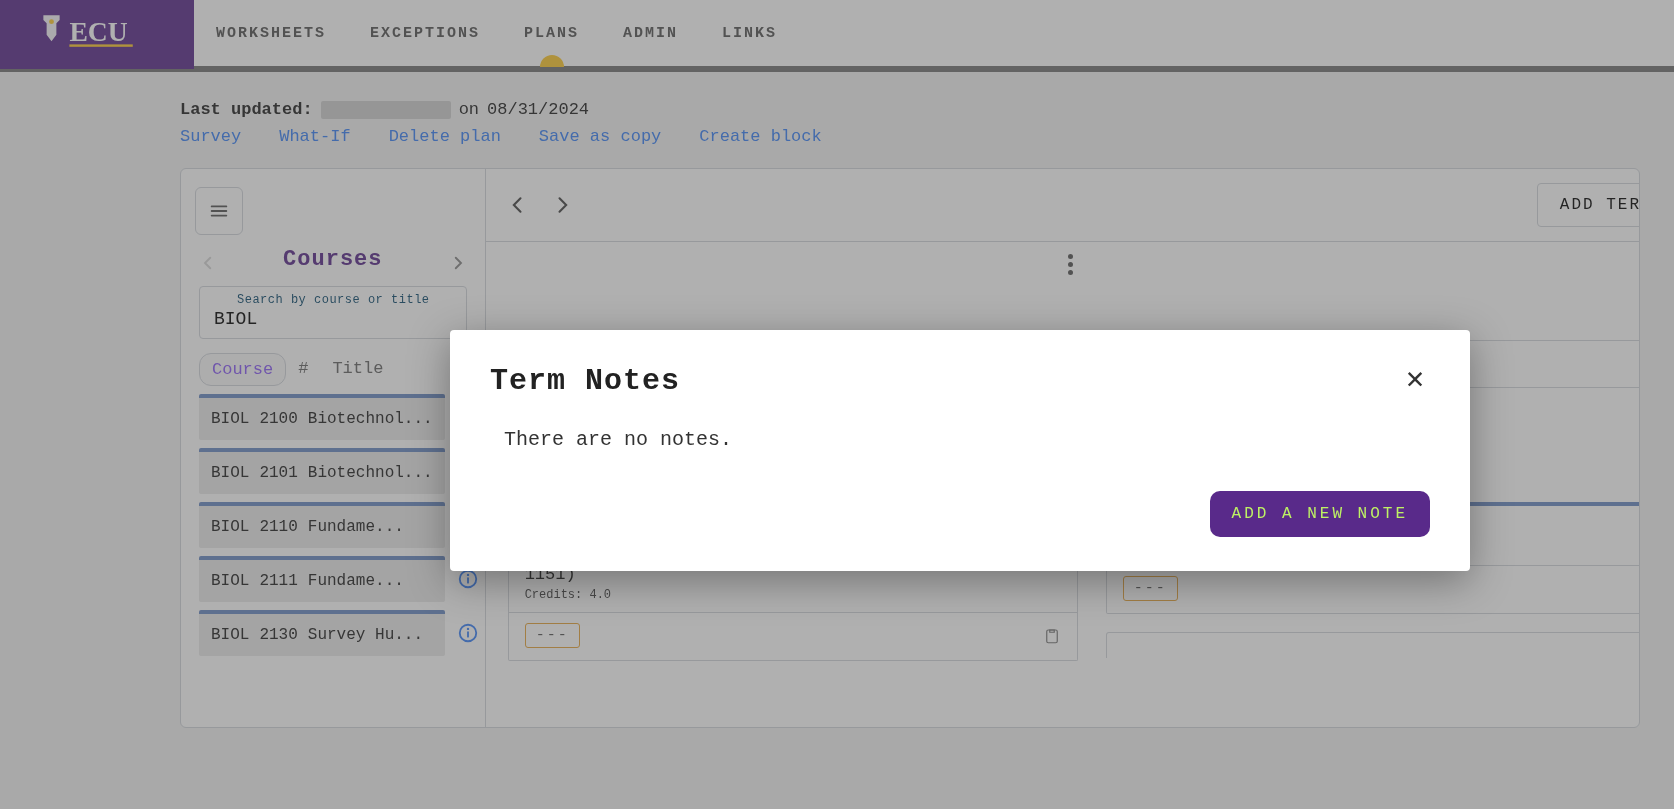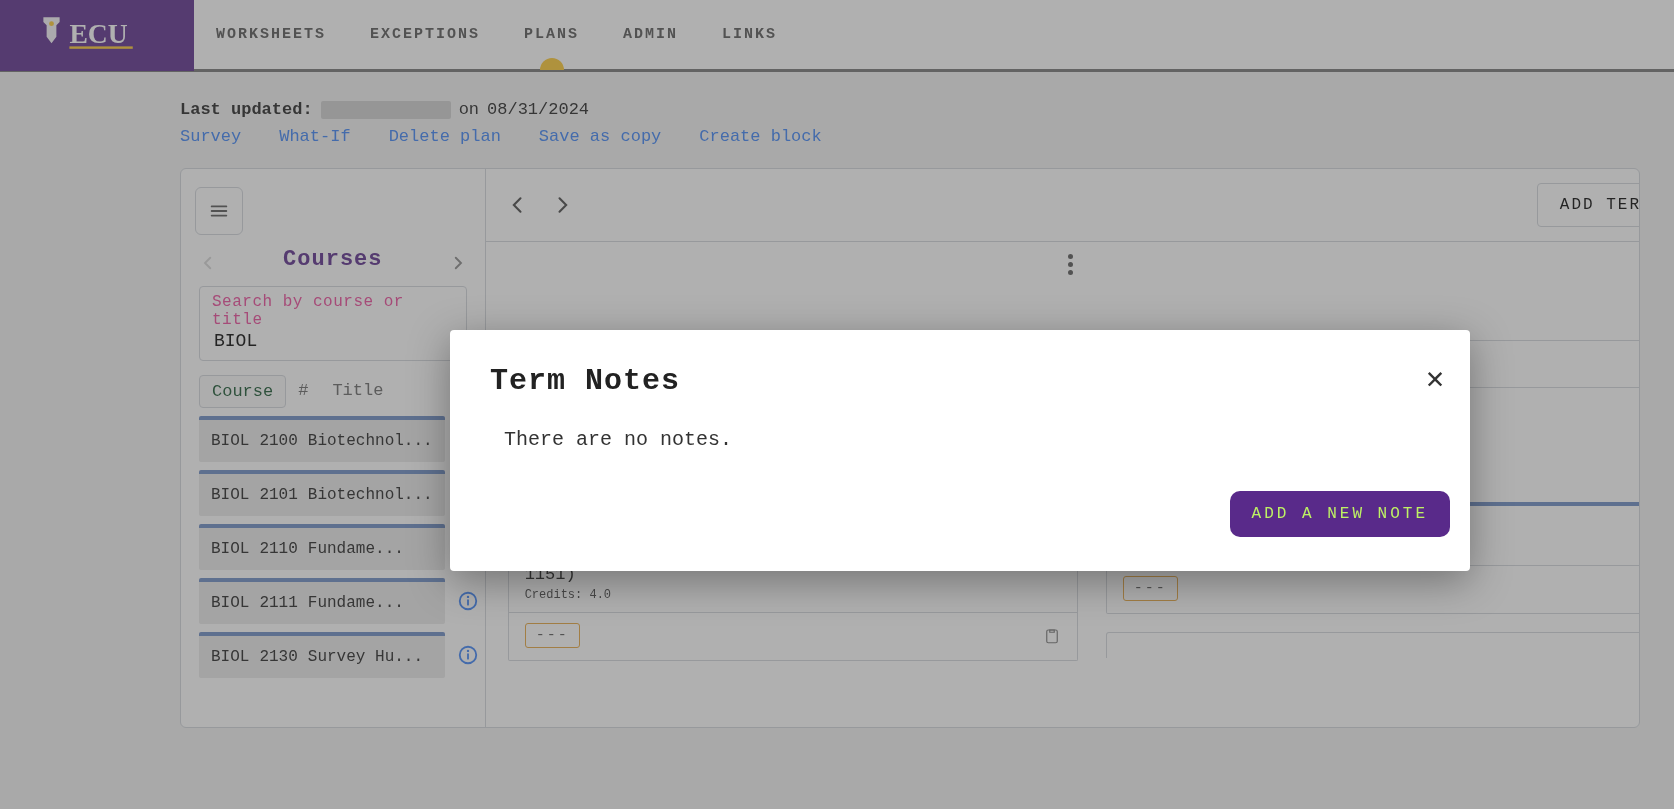--- a/index.html
+++ b/index.html
@@ -28,21 +28,21 @@
     height: 809px;
     position: relative;
   }
 
   
   .topbar {
     display:flex;
     align-items:center;
     height:72px;
     background:#fff;
-    border-bottom:3px solid #737373;
+    border-bottom:6px solid #737373;
   }
   .logo-block {
     width:194px;
     height:72px;
     background: var(--ecu-purple);
     display:flex;
     align-items:center;
     justify-content:center;
   }
   .logo-block svg { width:130px; height:46px; }
@@ -159,23 +159,24 @@
   .chev.disabled { opacity:.35; cursor:default; }
 
   .search-wrap {
     margin:0 18px 14px 18px;
     border:1px solid var(--border-gray);
     border-radius:4px;
     padding:6px 12px 8px 12px;
     background:#fff;
   }
   .search-label {
-    font-size:16px;
-    color:#ec4899;
+    font-size:12px;
+    color:#0c4a6e;
     letter-spacing:.5px;
+    margin-left:25px;
   }
   .search-input {
     border:none;
     outline:none;
     width:100%;
     font-family:var(--mono);
     font-size:18px;
     padding-top:2px;
   }
 
@@ -185,22 +186,22 @@
     margin:0 18px 8px 18px;
     font-size:17px;
   }
   .col-tab {
     padding:6px 12px;
     cursor:pointer;
     color:#666;
   }
   .col-tab.active {
     border:1px solid var(--border-gray);
-    border-radius:4px;
-    color:#14532d;
+    border-radius:12px;
+    color:#8b5cf6;
     background:#fafafa;
   }
 
   .course-list {
     flex:1;
     overflow-y:auto;
     padding:0 6px 14px 18px;
   }
   .course-row-wrap {
     display:flex;
@@ -350,21 +351,21 @@
     z-index:50;
   }
   .modal {
     position:absolute;
     z-index:60;
     top:330px; left:450px;
     width:1020px;
     background:#fff;
     border-radius:4px;
     box-shadow:0 10px 40px rgba(0,0,0,.35);
-    padding:34px 20px 34px 40px;
+    padding:34px 40px 34px 40px;
   }
   .modal-head {
     display:flex;
     justify-content:space-between;
     align-items:flex-start;
   }
   .modal-title {
     font-size:30px;
     font-weight:700;
     letter-spacing:1px;

